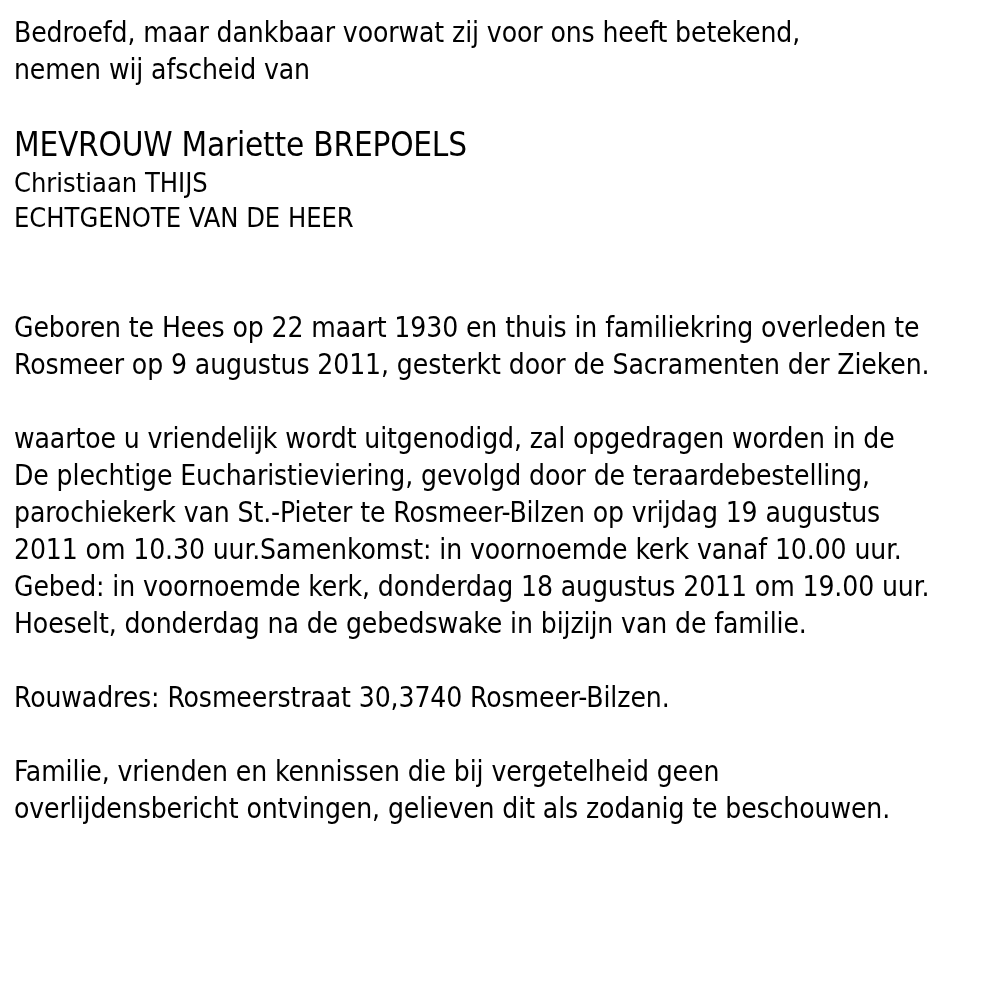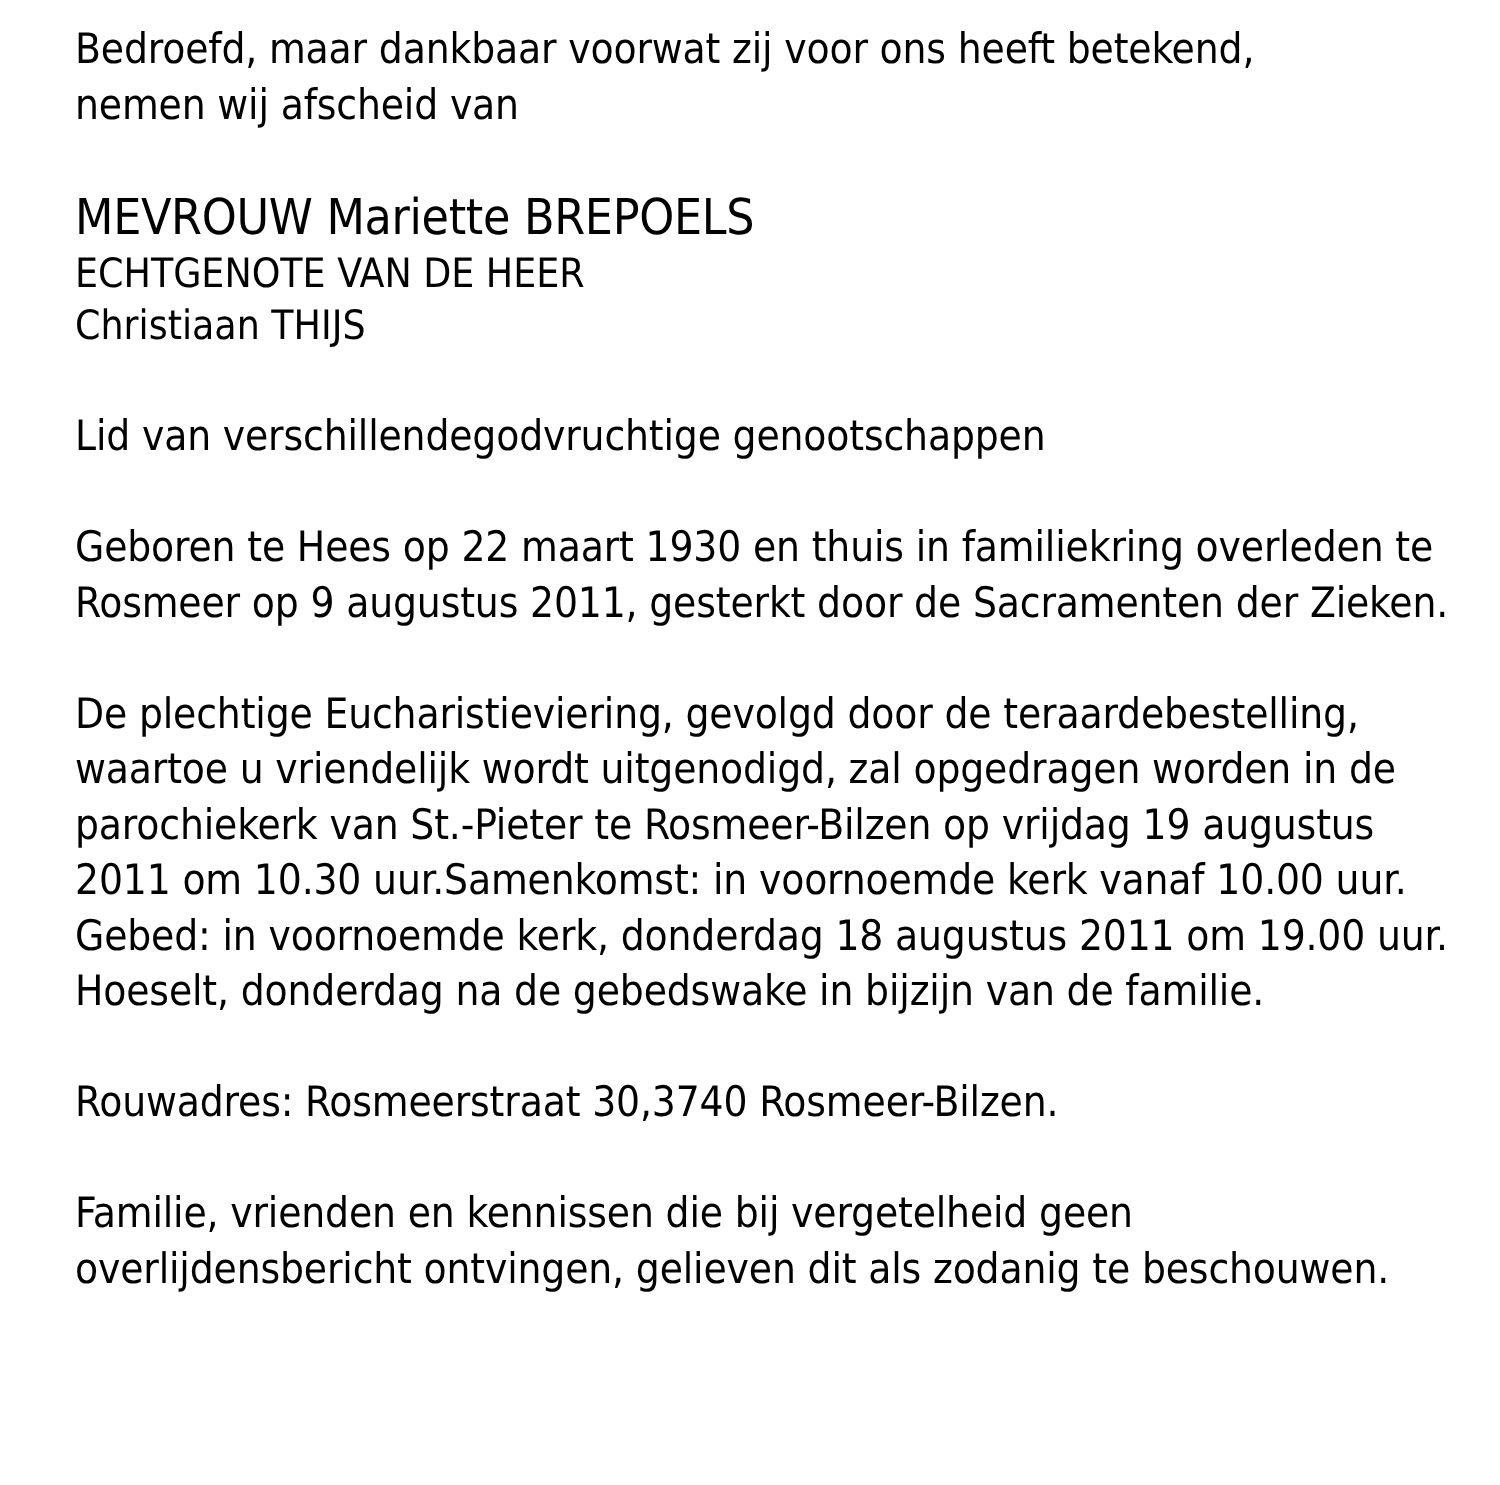--- a/index.html
+++ b/index.html
@@ -16,21 +16,20 @@
     font-stretch: condensed;
     color: #000000;
     -webkit-font-smoothing: antialiased;
   }
 
   .notice {
     box-sizing: border-box;
     width: 867px;
     height: 990px;
     padding: 14px 10px 0 14px;
-    margin-left: 36px;
   }
 
   
   .block {
     margin: 0;
     padding: 0;
   }
 
   .line {
     display: block;
@@ -73,42 +72,39 @@
 
   <div class="block">
     <span class="line">Bedroefd, maar dankbaar voorwat zij voor ons heeft betekend,</span>
     <span class="line">nemen wij afscheid van</span>
   </div>
 
   <span class="gap"></span>
 
   <div class="block">
     <span class="heading">MEVROUW Mariette BREPOELS</span>
+    <span class="subline">Christiaan THIJS</span>
     <span class="subline">ECHTGENOTE VAN DE HEER</span>
-    <span class="subline">Christiaan THIJS</span>
   </div>
 
   <span class="gap"></span>
 
-  <div class="block">
-    <span class="line">Lid van verschillendegodvruchtige genootschappen</span>
-  </div>
 
   <span class="gap"></span>
 
   <div class="block">
     <span class="line">Geboren te Hees op 22 maart 1930 en thuis in familiekring overleden te</span>
     <span class="line">Rosmeer op 9 augustus 2011, gesterkt door de Sacramenten der Zieken.</span>
   </div>
 
   <span class="gap"></span>
 
   <div class="block">
+    <span class="line">waartoe u vriendelijk wordt uitgenodigd, zal opgedragen worden in de</span>
     <span class="line">De plechtige Eucharistieviering, gevolgd door de teraardebestelling,</span>
-    <span class="line">waartoe u vriendelijk wordt uitgenodigd, zal opgedragen worden in de</span>
     <span class="line">parochiekerk van St.-Pieter te Rosmeer-Bilzen op vrijdag 19 augustus</span>
     <span class="line">2011 om 10.30 uur.Samenkomst: in voornoemde kerk vanaf 10.00 uur.</span>
     <span class="line">Gebed: in voornoemde kerk, donderdag 18 augustus 2011 om 19.00 uur.</span>
     <span class="line">Hoeselt, donderdag na de gebedswake in bijzijn van de familie.</span>
   </div>
 
   <span class="gap"></span>
 
   <div class="block">
     <span class="line">Rouwadres: Rosmeerstraat 30,3740 Rosmeer-Bilzen.</span>

